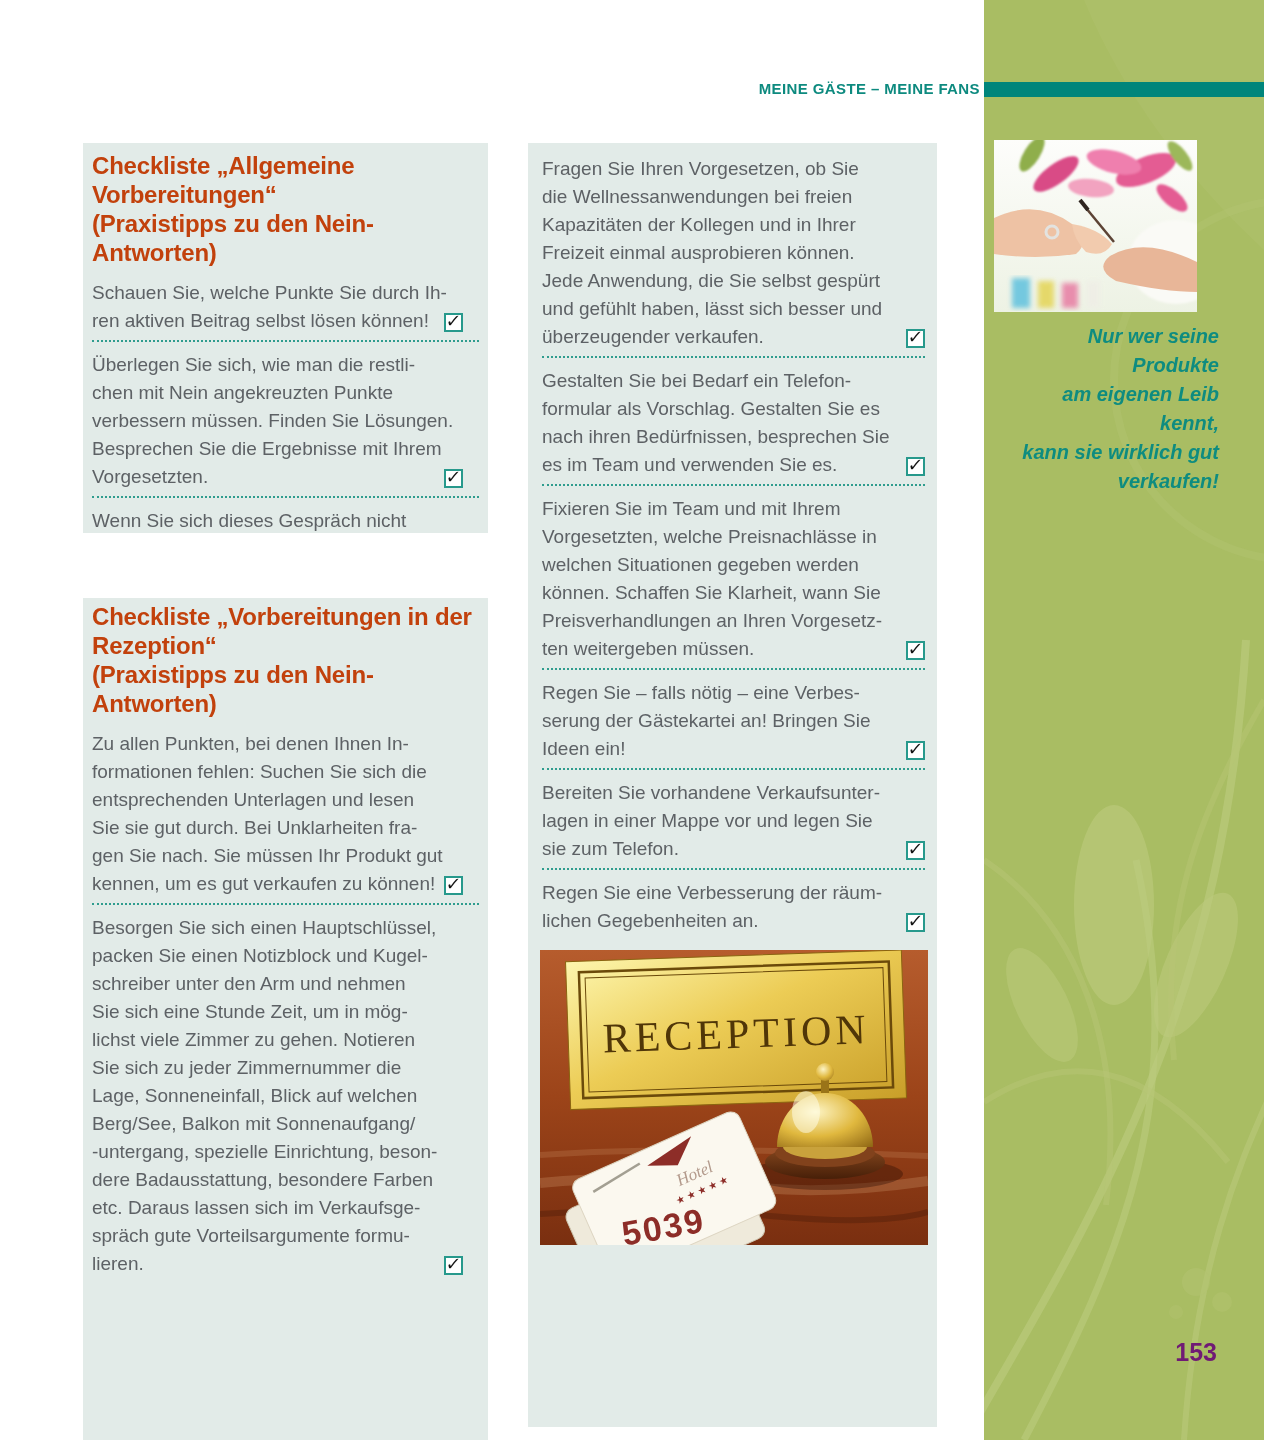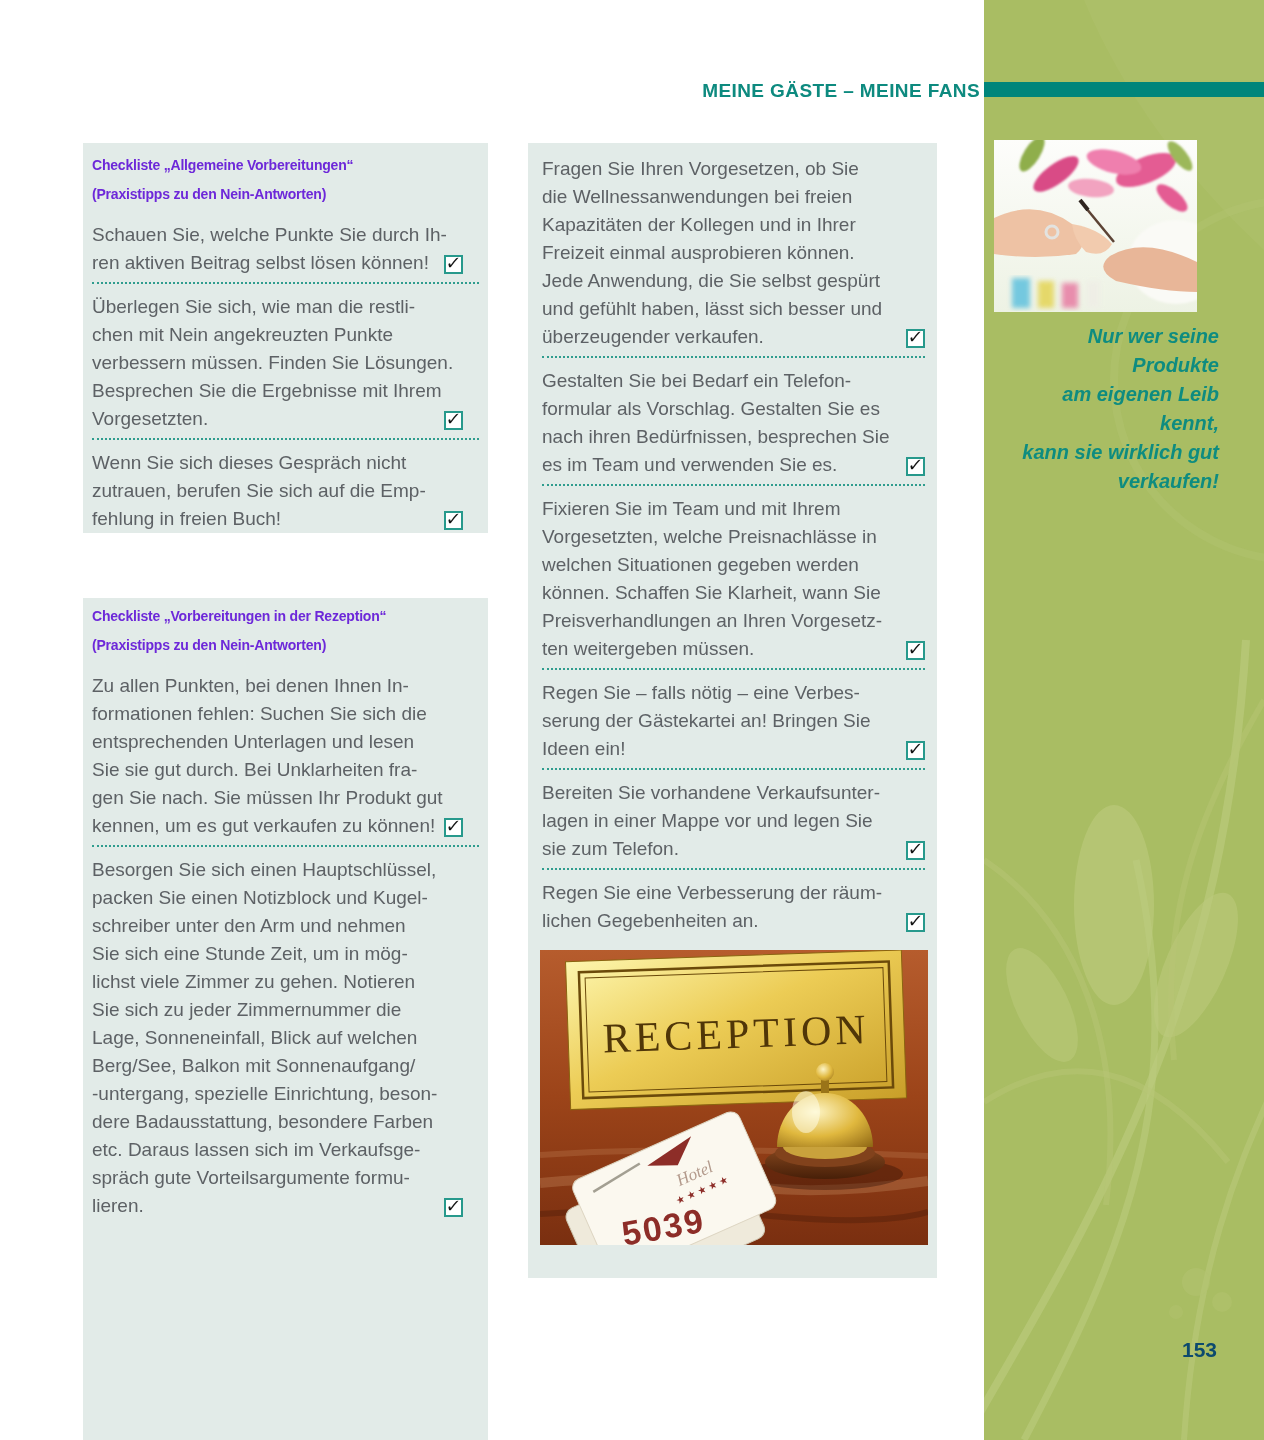--- a/index.html
+++ b/index.html
@@ -1,31 +1,31 @@
 <!DOCTYPE html>
 <html><head>
 <meta charset="utf-8">
 <style>
   html,body{margin:0;padding:0;background:#ffffff;}
   .page{position:relative;width:1264px;height:1440px;overflow:hidden;background:#fff;
         font-family:"Liberation Sans",sans-serif;}
 
   
   .header-title{position:absolute;top:80px;right:284px;margin:0;
-    font-size:19px;font-weight:bold;letter-spacing:.4px;color:#0d8a7f;white-space:nowrap;}
+    font-size:15px;font-weight:bold;letter-spacing:.4px;color:#0d8a7f;white-space:nowrap;}
   .topbar{position:absolute;left:984px;top:82px;width:280px;height:15px;background:#00857b;z-index:5;}
 
   
   .box{position:absolute;background:#e2ebe8;box-sizing:border-box;overflow:hidden;}
   .box1{left:83px;top:143px;width:405px;height:390px;padding:8px 9px 0 9px;}
   .box2{left:83px;top:598px;width:405px;height:842px;padding:4px 9px 0 9px;}
-  .midbox{left:528px;top:143px;width:409px;height:1135px;padding:12px 12px 0 14px;}
-
-  .box-title{margin:0 0 12px 0;font-size:14px;line-height:29px;font-weight:bold;
-    color:#6d28d9;letter-spacing:-0.2px;white-space:pre-line;}
+  .midbox{left:528px;top:143px;width:409px;height:1284px;padding:12px 12px 0 14px;}
+
+  .box-title{margin:0 0 12px 0;font-size:24px;line-height:29px;font-weight:bold;
+    color:#c2410c;letter-spacing:-0.2px;white-space:pre-line;}
   .item{position:relative;}
   .item-text{margin:0;font-size:19px;line-height:28px;color:#5d6165;white-space:pre-line;}
   .checkbox{position:absolute;width:19px;height:19px;background:#ffffff;border:2px solid #27998c;
     box-sizing:border-box;display:flex;align-items:center;justify-content:center;}
   .box1 .checkbox,.box2 .checkbox{right:16px;bottom:3px;}
   .midbox .checkbox{right:0px;bottom:3px;}
   .check{font-family:"DejaVu Sans",sans-serif;font-weight:bold;font-size:18px;line-height:1;
     color:#141414;transform:translateY(-2px) skewX(-6deg);}
   .sep{border-bottom:2px dotted #2f9c8e;margin:5px 0 9px 0;}
 
@@ -33,21 +33,21 @@
   .reception{position:absolute;left:12px;top:807px;width:388px;height:295px;margin:0;}
   .reception svg{display:block;}
 
   
   .sidebar{position:absolute;left:984px;top:0;width:280px;height:1440px;background:#a9bd63;overflow:hidden;padding-left:24px;}
   .flourish{position:absolute;left:0;top:0;}
   .sidebar-photo{position:absolute;left:10px;top:140px;width:203px;height:172px;margin:0;z-index:2;}
   .sidebar-caption{position:absolute;right:69px;top:322px;width:200px;margin:0;text-align:right;
     font-size:20px;line-height:29px;font-weight:bold;font-style:italic;color:#0e8c80;
     white-space:pre-line;z-index:2;}
-  .page-number{position:absolute;right:71px;top:1338px;font-size:21px;font-weight:bold;color:#0c4a6e;z-index:2;}
+  .page-number{position:absolute;right:71px;top:1338px;font-size:25px;font-weight:bold;color:#701a75;z-index:2;}
 </style>
 </head>
 <body>
 
 <div class="page">
 
   <h1 class="header-title">MEINE GÄSTE – MEINE FANS</h1>
   <div class="topbar"></div>
 
   <section class="box box1">

